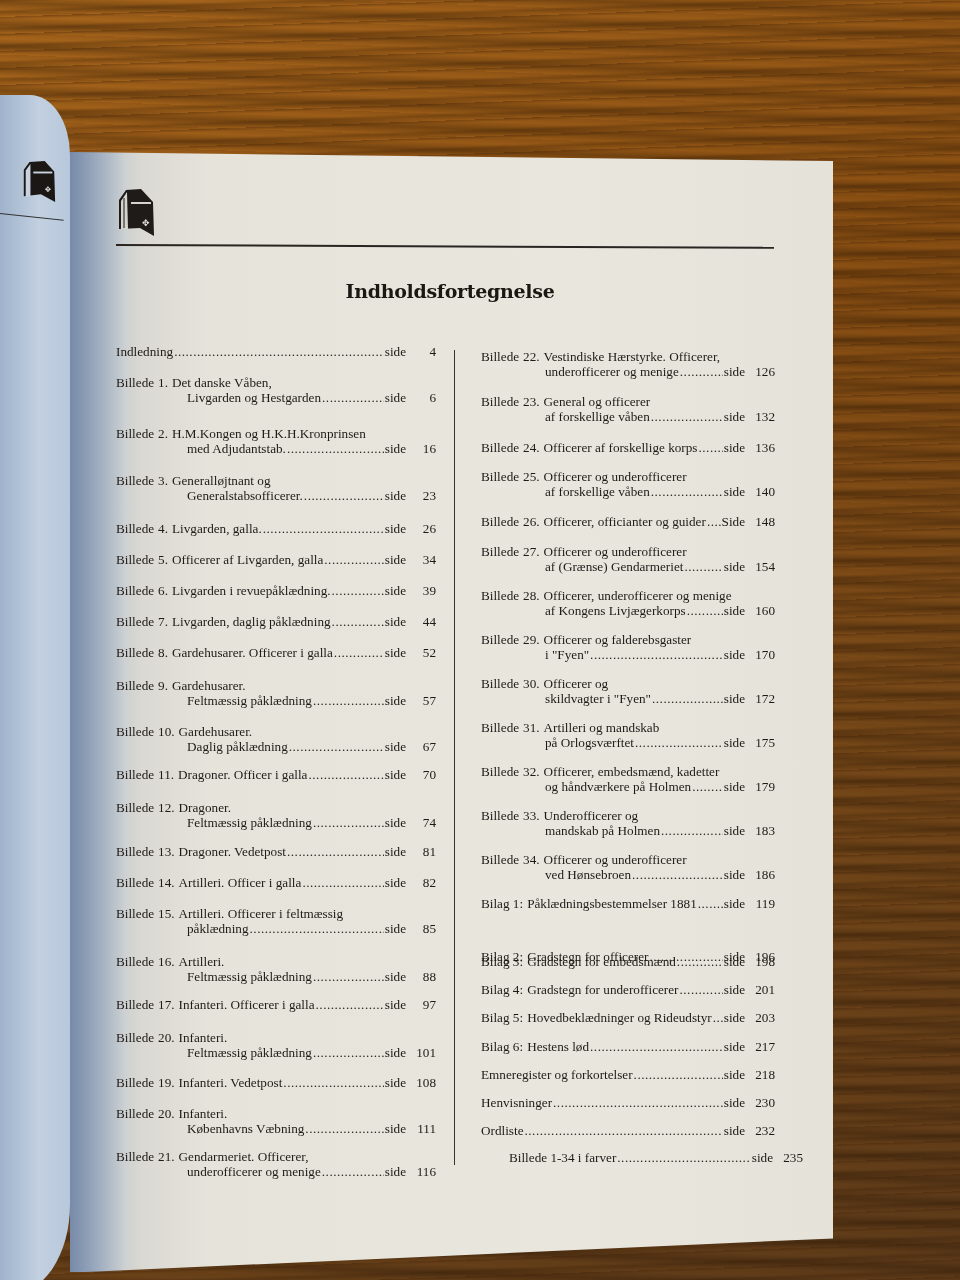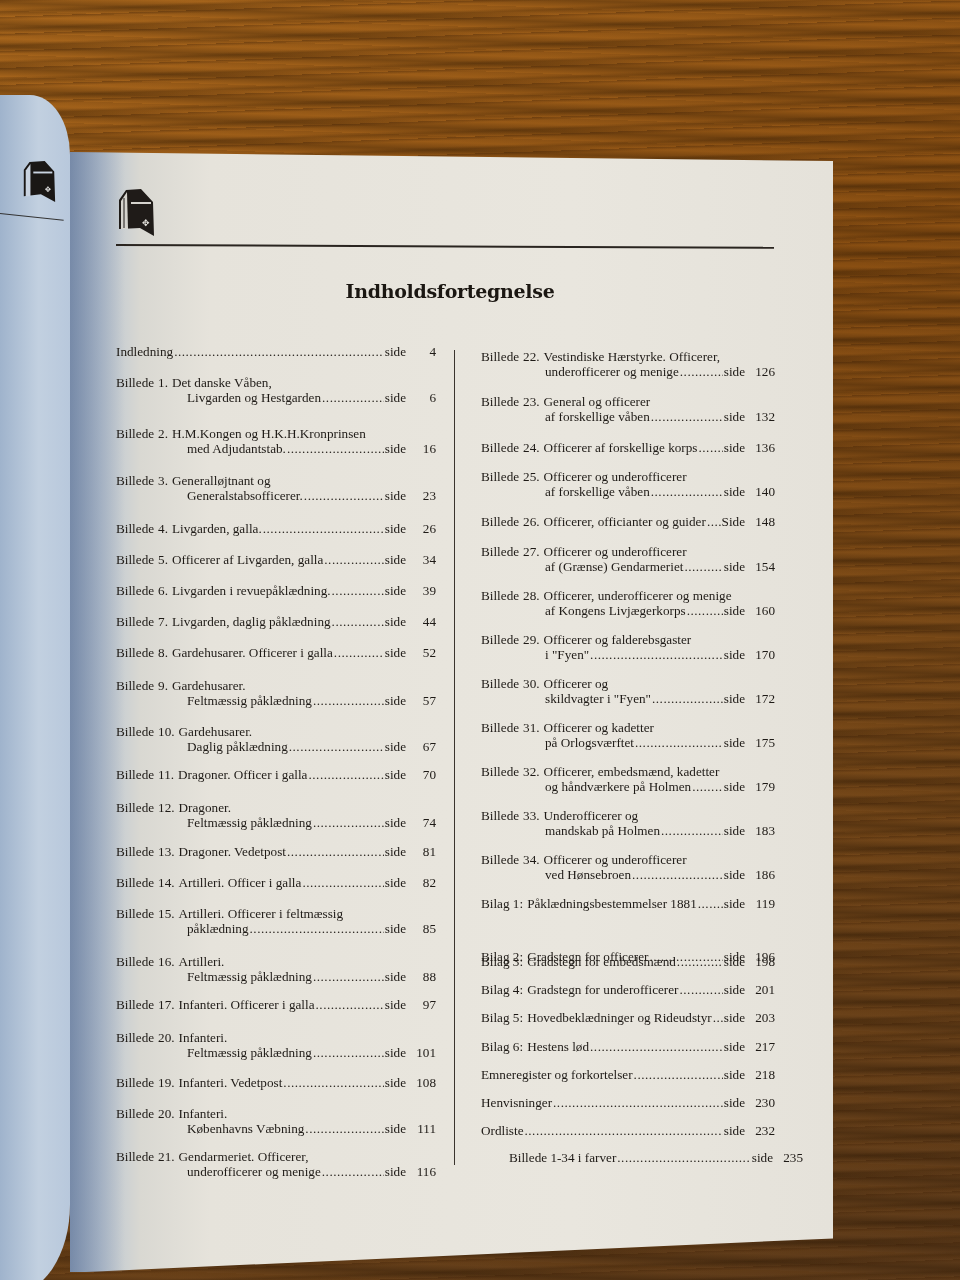--- a/index.html
+++ b/index.html
@@ -465,21 +465,21 @@
         <span class="text">skildvagter i "Fyen"</span>
         <span class="dots"></span>
         <span class="side">side</span>
         <span class="page-num">172</span>
       </div>
     </div>
     <div class="entry" style="top: 371px;">
       <div class="row">
         <span class="prefix">Billede</span>
         <span class="num">31.</span>
-        <span class="text">Officerer og kadetter</span>
+        <span class="text">Artilleri og mandskab</span>
       </div>
       <div class="cont indent-r">
         <span class="text">på Orlogsværftet</span>
         <span class="dots"></span>
         <span class="side">side</span>
         <span class="page-num">175</span>
       </div>
     </div>
     <div class="entry" style="top: 415px;">
       <div class="row">

